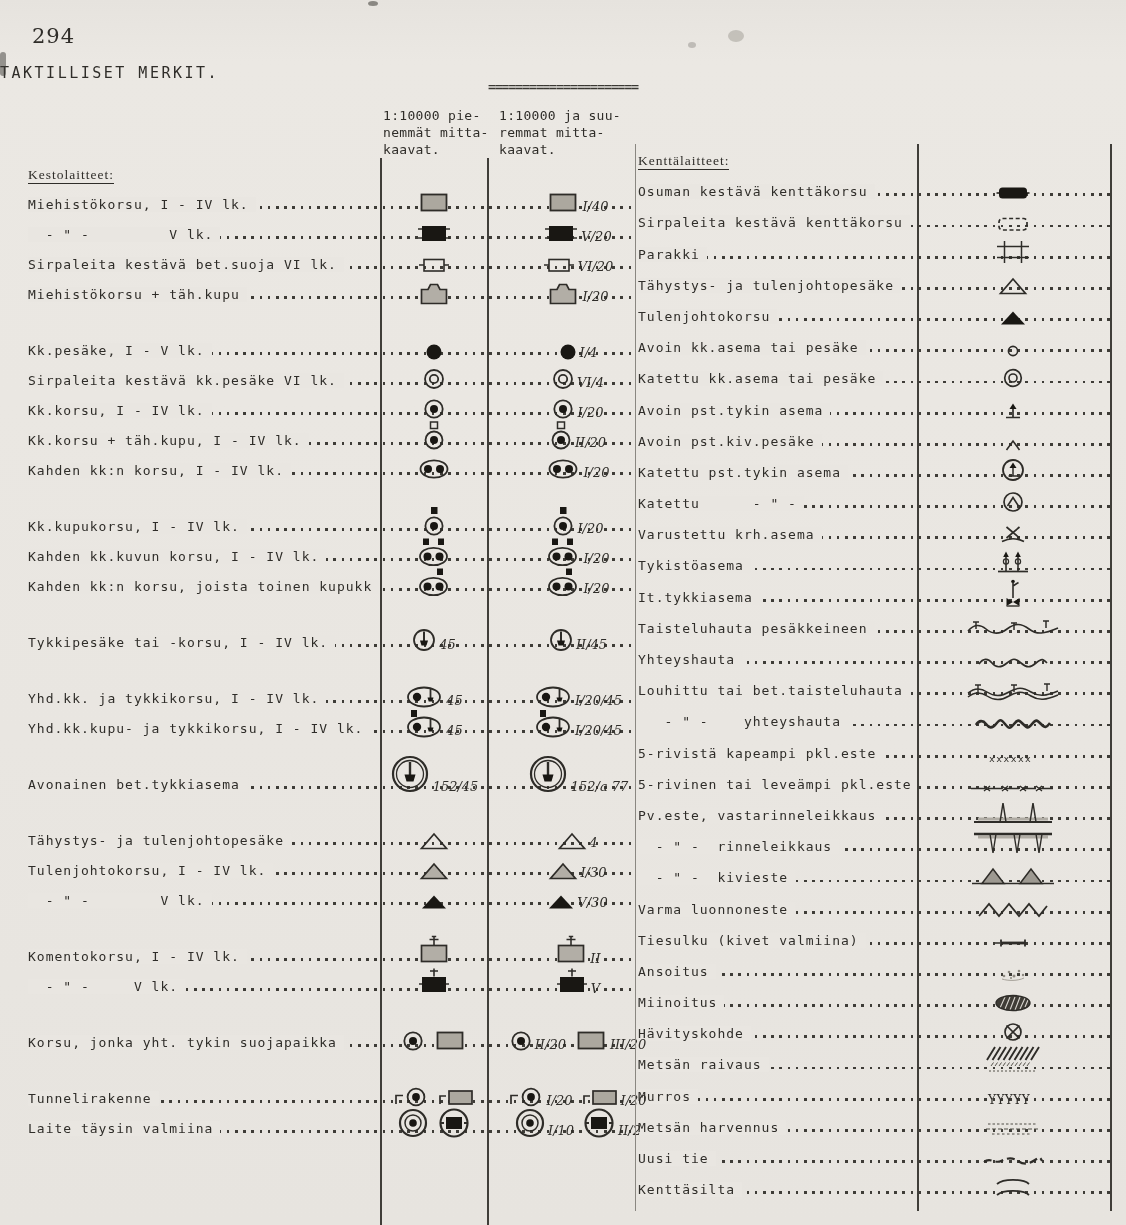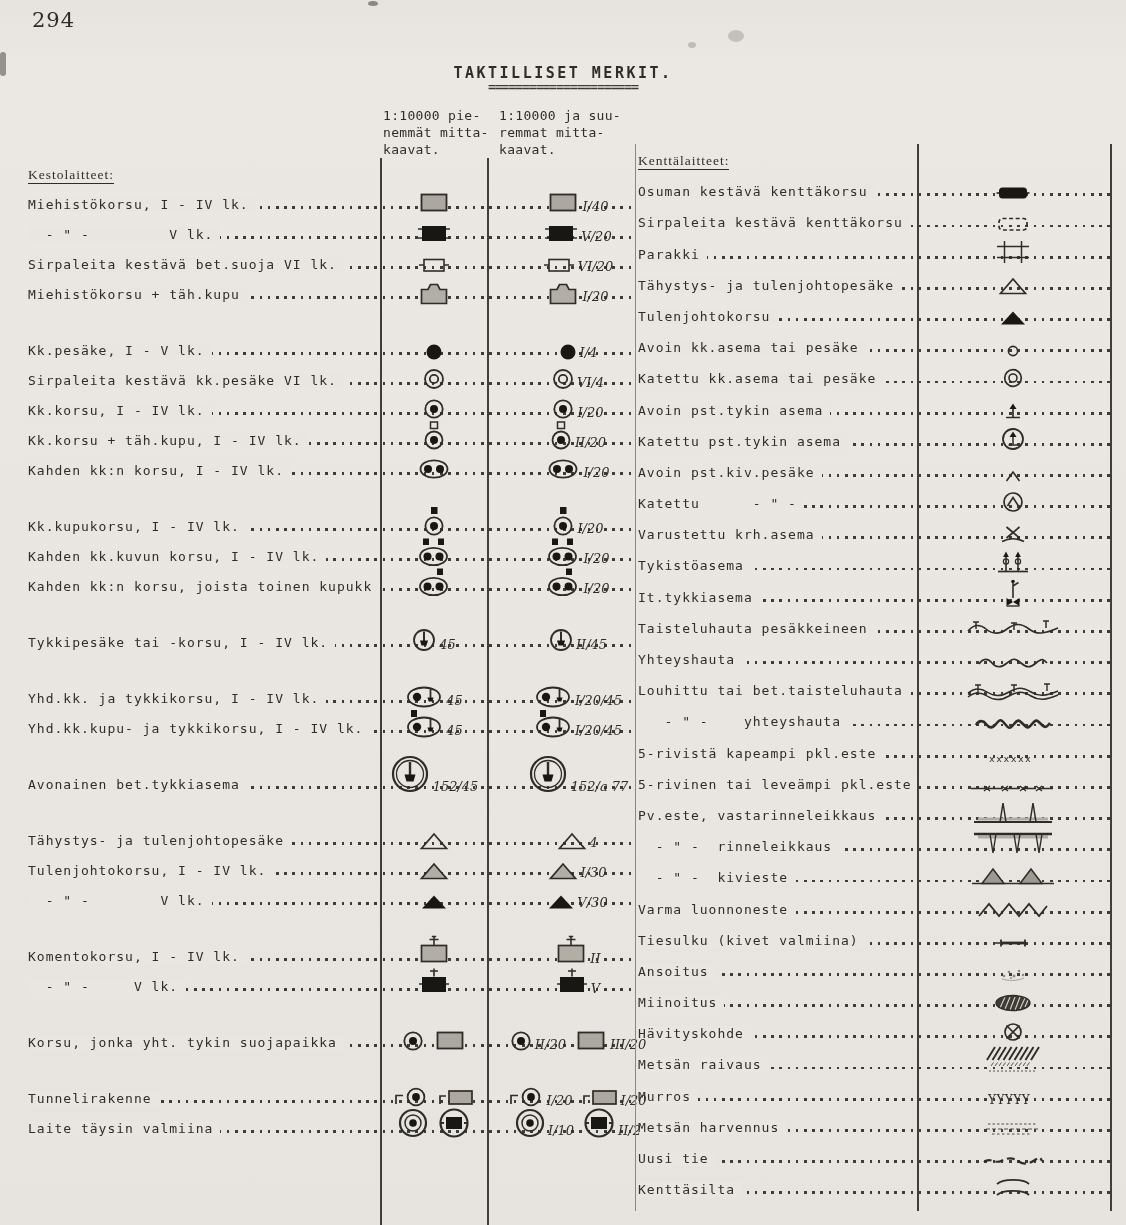--- a/index.html
+++ b/index.html
@@ -1,22 +1,22 @@
 <!DOCTYPE html>
 <html><head>
 <meta charset="utf-8">
 <style>
   html,body{margin:0;padding:0;background:#6f6d6a;}
   .page{position:relative;width:1126px;height:1225px;overflow:hidden;
     background:linear-gradient(180deg,#e6e3de 0,#ebe8e3 5%,#e9e6e1 60%,#e7e4df 100%);
     font-family:"DejaVu Sans Mono",monospace;color:#2f2d29;}
-  .pageno{position:absolute;left:32px;top:8px;font-family:"DejaVu Serif",serif;
+  .pageno{position:absolute;left:32px;top:24px;font-family:"DejaVu Serif",serif;
     font-size:21px;letter-spacing:1px;}
-  .title{position:absolute;left:0;right:0;top:64px;text-align:center;
-    font-size:15px;font-weight:700;letter-spacing:2.5px;}
+  .title{position:absolute;left:0;right:0;top:64px;
+    font-size:15px;font-weight:400;letter-spacing:2.5px;}
   .tunder{position:absolute;left:0;right:0;top:79px;text-align:center;
     font-size:13px;font-weight:700;letter-spacing:-1px;color:#3a3833;}
   .scalehead{position:absolute;top:107px;width:122px;font-size:13px;line-height:1.32;
     white-space:pre-line;letter-spacing:.3px;}
   #sc1{left:383px;} #sc2{left:499px;}
   .ltable{position:absolute;left:28px;top:166px;width:612px;height:1059px;}
   .rtable{position:absolute;left:638px;top:152px;width:478px;height:1059px;}
   .theader{height:20px;font-size:13.5px;letter-spacing:1px;}
   .theader span{border-bottom:1.6px solid #2f2d29;padding-bottom:1px;font-family:Liberation Serif, serif;}
   .vline{position:absolute;top:-8px;bottom:0;width:1.6px;background:#403e39;z-index:5;}
@@ -879,41 +879,41 @@
                 <svg width="24" height="20" viewBox="0 0 24 20">
                   <path d="M5 16.5h14M12 16V7" fill="none" stroke="#2e2c28" stroke-width="1.7"></path>
                   <path d="M12 2.5 15.5 8h-7z" fill="#191713"></path>
                 </svg>
               </span>
             </div>
           </div>
         </div>
         <div class="rrow">
           <div class="dots"></div>
+          <span class="lbl">Avoin pst.kiv.pesäke</span>
+          <div class="rc">
+            <div class="pair">
+              <span class="sym">
+                <svg width="20" height="14" viewBox="0 0 20 14">
+                  <path d="M3.5 12 10 3l6.5 9" fill="none" stroke="#2e2c28" stroke-width="1.6"></path>
+                </svg>
+              </span>
+            </div>
+          </div>
+        </div>
+        <div class="rrow">
+          <div class="dots"></div>
           <span class="lbl">Katettu pst.tykin asema</span>
           <div class="rc">
             <div class="pair">
               <span class="sym">
                 <svg width="26" height="26" viewBox="0 0 26 26">
                   <circle cx="13" cy="13" r="10" fill="none" stroke="#2e2c28" stroke-width="1.8"></circle>
                   <path d="M13 19v-8M8.5 19h9" fill="none" stroke="#2e2c28" stroke-width="1.5"></path>
                   <path d="M13 5.5 16.5 11h-7z" fill="#191713"></path>
-                </svg>
-              </span>
-            </div>
-          </div>
-        </div>
-        <div class="rrow">
-          <div class="dots"></div>
-          <span class="lbl">Avoin pst.kiv.pesäke</span>
-          <div class="rc">
-            <div class="pair">
-              <span class="sym">
-                <svg width="20" height="14" viewBox="0 0 20 14">
-                  <path d="M3.5 12 10 3l6.5 9" fill="none" stroke="#2e2c28" stroke-width="1.6"></path>
                 </svg>
               </span>
             </div>
           </div>
         </div>
         <div class="rrow">
           <div class="dots"></div>
           <span class="lbl">Katettu      - " -</span>
           <div class="rc">
             <div class="pair">

